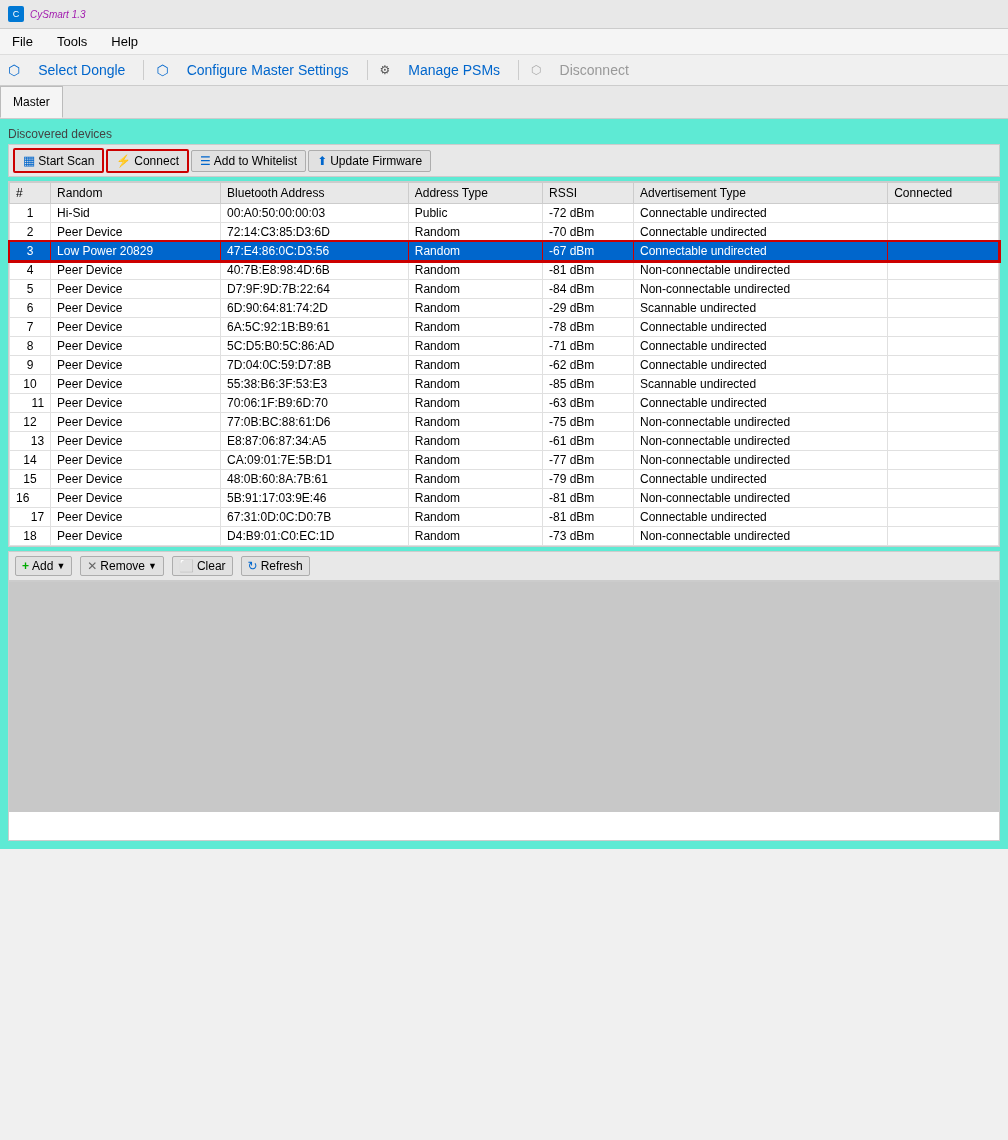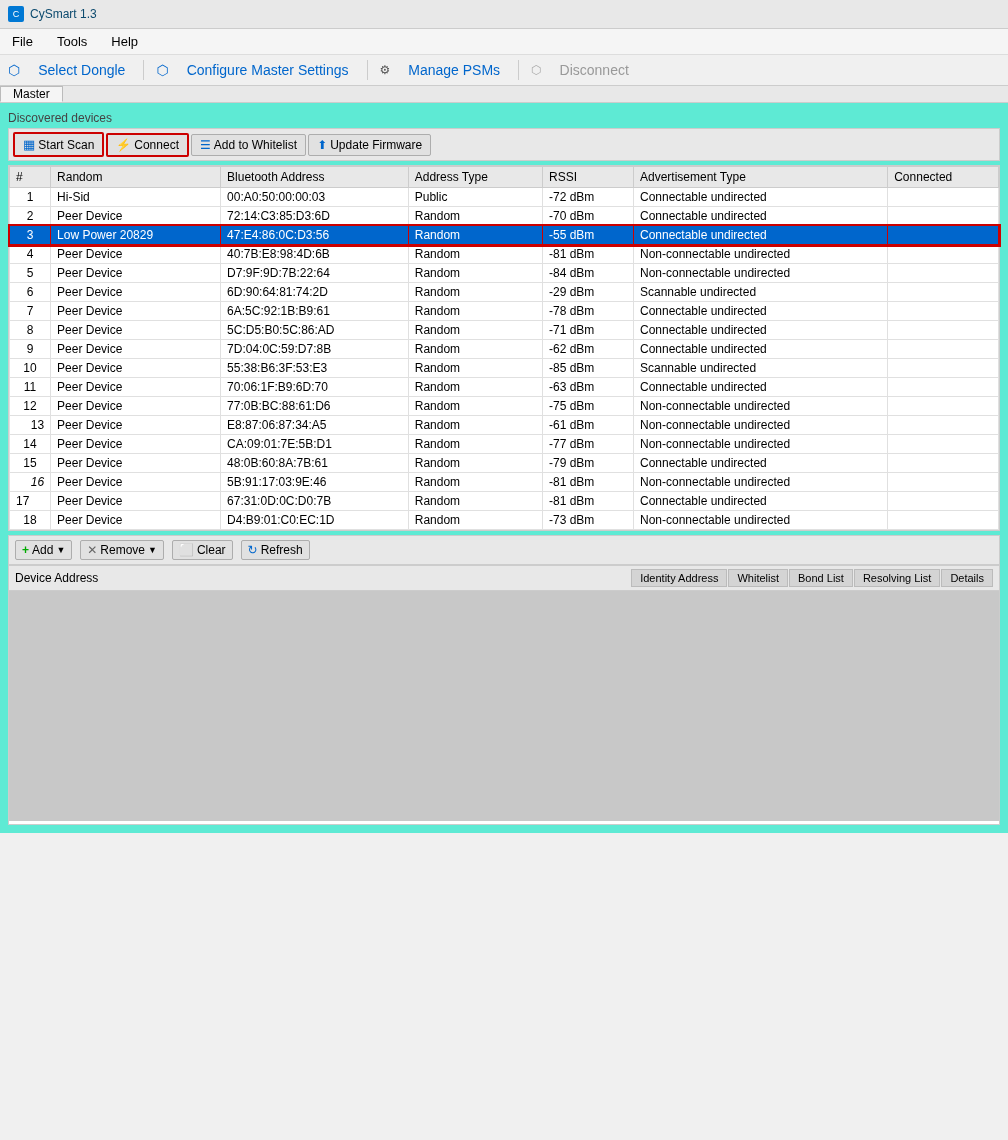--- a/index.html
+++ b/index.html
@@ -1,35 +1,35 @@
 <!DOCTYPE html>
 <html><head>
   <meta charset="utf-8">
   <style>
     * { margin: 0; padding: 0; box-sizing: border-box; }
     body { font-family: 'Segoe UI', Tahoma, Geneva, Verdana, sans-serif; font-size: 12px; background: #f0f0f0; color: #000; width: 1008px; }
     
     
     .title-bar { background: #e8e8e8; padding: 6px 8px; display: flex; align-items: center; gap: 6px; border-bottom: 1px solid #ccc; }
     .title-bar-icon { width: 16px; height: 16px; background: #0078d4; border-radius: 2px; display: inline-flex; align-items: center; justify-content: center; color: white; font-size: 9px; }
-    .title-bar-text { font-size: 12px; color: #0c4a6e; }
+    .title-bar-text { font-size: 10px; color: #a21caf; font-style: italic; }
     
     
     .menu-bar { background: #f5f5f5; padding: 3px 8px; display: flex; gap: 16px; border-bottom: 1px solid #ddd; }
     .menu-item { padding: 2px 4px; cursor: pointer; font-size: 13px; }
     
     
     .toolbar { background: #f0f0f0; padding: 5px 8px; display: flex; align-items: center; gap: 12px; border-bottom: 1px solid #ccc; }
     .toolbar-btn { display: flex; align-items: center; gap: 4px; padding: 2px 6px; font-size: 14px; cursor: pointer; color: #0066cc; }
     .toolbar-separator { width: 1px; height: 20px; background: #ccc; }
     .bt-icon { color: #0066cc; font-size: 14px; }
     
     
     .tab-bar { background: #e8e8e8; border-bottom: 1px solid #ccc; }
-    .tab { display: inline-block; padding: 0 12px; background: #d4d4d4; border: 1px solid #bbb; border-bottom: none; font-size: 12px; cursor: pointer; }
+    .tab { display: inline-block; padding: 8px 12px; background: #d4d4d4; border: 1px solid #bbb; border-bottom: none; font-size: 12px; cursor: pointer; }
     .tab.active { background: #f5f5f5; border-bottom: 1px solid #f5f5f5; }
     
     
     .main-content { background: #5eead4; padding: 8px; }
     
     
     .action-buttons { display: flex; align-items: center; gap: 2px; margin-bottom: 4px; background: #e8e8e8; border: 1px solid #ccc; padding: 3px 4px; }
     .action-btn { display: flex; align-items: center; gap: 3px; padding: 3px 8px; background: #e1e1e1; border: 1px solid #adadad; cursor: pointer; font-size: 12px; border-radius: 2px; }
     .action-btn.highlighted { border: 2px solid #cc0000; }
     
@@ -140,21 +140,21 @@
             <td>Random</td>
             <td>-70 dBm</td>
             <td>Connectable undirected</td>
             <td></td>
           </tr>
           <tr class="selected" style="outline: rgb(204, 0, 0) solid 2px;">
             <td style="text-align: center;">3</td>
             <td>Low Power 20829</td>
             <td>47:E4:86:0C:D3:56</td>
             <td>Random</td>
-            <td>-55 dBm</td>
+            <td>-67 dBm</td>
             <td>Connectable undirected</td>
             <td></td>
           </tr>
           <tr>
             <td style="text-align: center;">4</td>
             <td>Peer Device</td>
             <td>40:7B:E8:98:4D:6B</td>
             <td>Random</td>
             <td>-81 dBm</td>
             <td>Non-connectable undirected</td>
@@ -208,21 +208,21 @@
           <tr>
             <td style="text-align: center;">10</td>
             <td>Peer Device</td>
             <td>55:38:B6:3F:53:E3</td>
             <td>Random</td>
             <td>-85 dBm</td>
             <td>Scannable undirected</td>
             <td></td>
           </tr>
           <tr>
-            <td style="text-align: center; margin-top: 41px;">11</td>
+            <td style="text-align: right; margin-top: 41px;">11</td>
             <td>Peer Device</td>
             <td>70:06:1F:B9:6D:70</td>
             <td>Random</td>
             <td>-63 dBm</td>
             <td>Connectable undirected</td>
             <td></td>
           </tr>
           <tr>
             <td style="text-align: center;">12</td>
             <td>Peer Device</td>
@@ -253,30 +253,30 @@
           <tr>
             <td style="text-align: center;">15</td>
             <td>Peer Device</td>
             <td>48:0B:60:8A:7B:61</td>
             <td>Random</td>
             <td>-79 dBm</td>
             <td>Connectable undirected</td>
             <td></td>
           </tr>
           <tr>
-            <td style="text-align: right; font-style: italic;">16</td>
+            <td style="text-align: left;">16</td>
             <td>Peer Device</td>
             <td>5B:91:17:03:9E:46</td>
             <td>Random</td>
             <td>-81 dBm</td>
             <td>Non-connectable undirected</td>
             <td></td>
           </tr>
           <tr>
-            <td style="text-align: left;">17</td>
+            <td style="text-align: right;">17</td>
             <td>Peer Device</td>
             <td>67:31:0D:0C:D0:7B</td>
             <td>Random</td>
             <td>-81 dBm</td>
             <td>Connectable undirected</td>
             <td></td>
           </tr>
           <tr>
             <td style="text-align: center;">18</td>
             <td>Peer Device</td>
@@ -307,27 +307,17 @@
         <span style="color:#666;">⬜</span>
         <span>Clear</span>
       </button>
       <button class="device-list-btn">
         <span style="color:#0066cc;">↻</span>
         <span>Refresh</span>
       </button>
     </div>
 
     <div class="device-list-content">
-      <div class="device-list-header">
-        <span class="device-list-header-left">Device Address</span>
-        <div class="device-list-tabs">
-          <span class="device-list-tab">Identity Address</span>
-          <span class="device-list-tab">Whitelist</span>
-          <span class="device-list-tab">Bond List</span>
-          <span class="device-list-tab">Resolving List</span>
-          <span class="device-list-tab">Details</span>
-        </div>
-      </div>
       <div class="device-list-body"></div>
     </div>
   </div>
 
 </div>
 
 </body></html>

